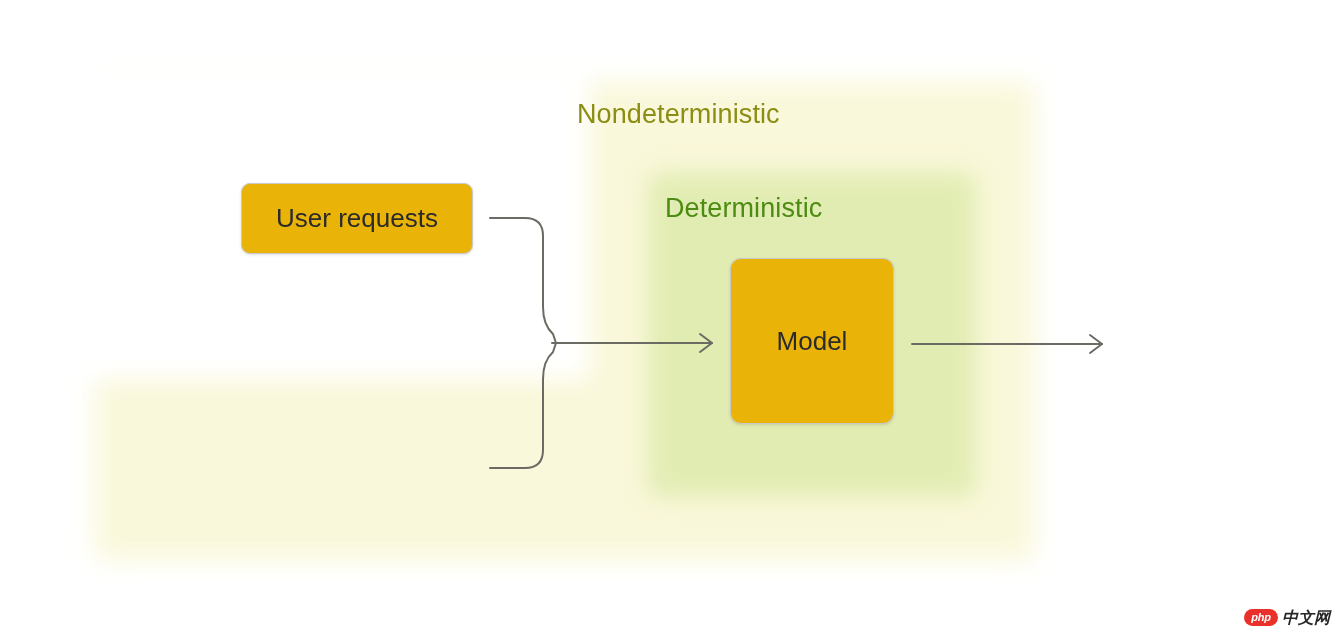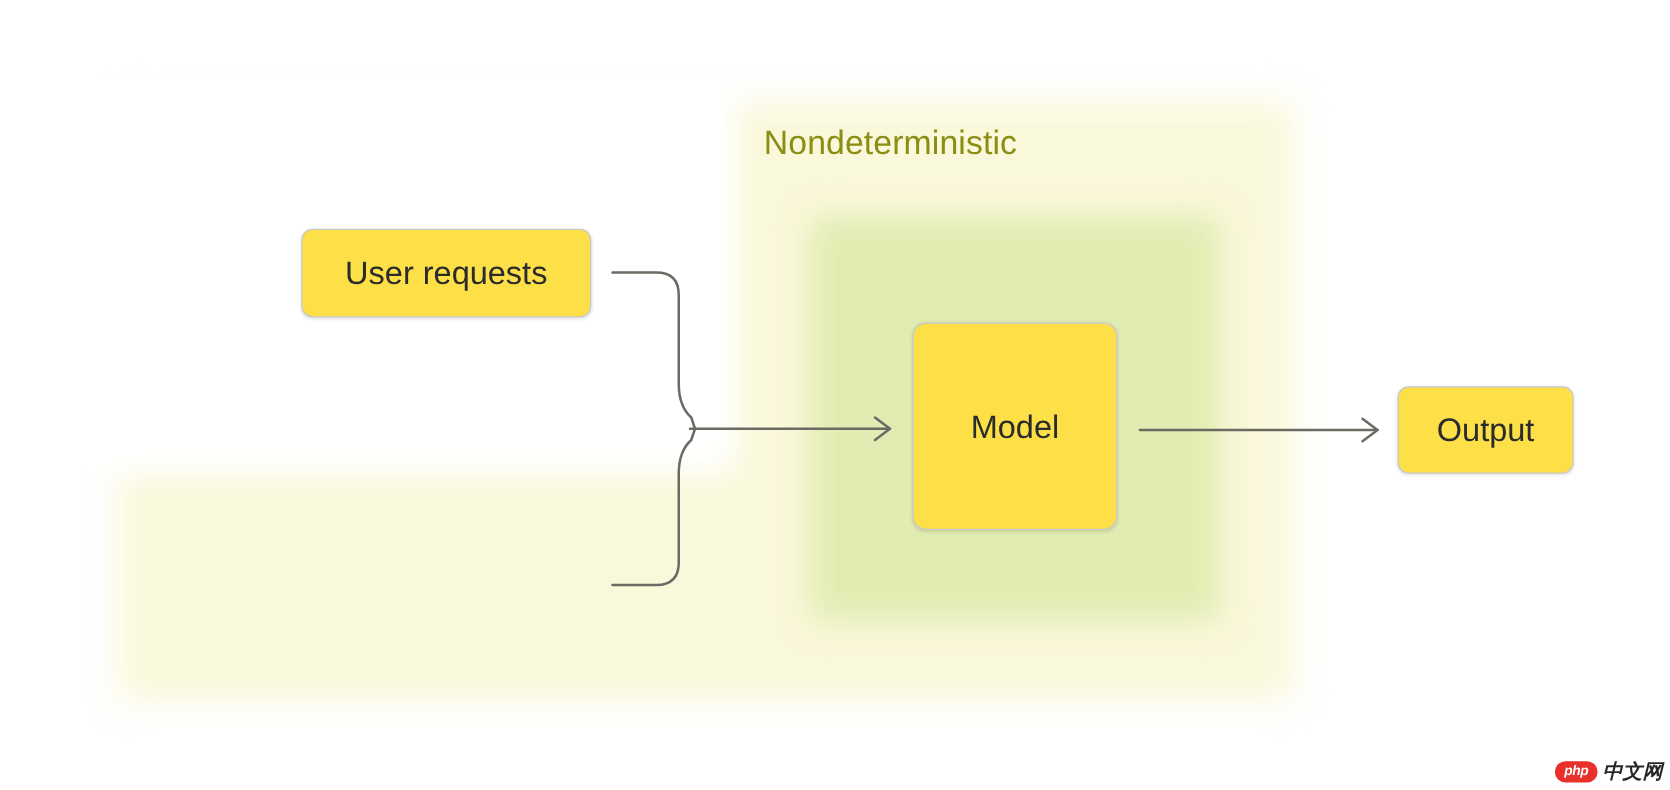--- a/index.html
+++ b/index.html
@@ -53,35 +53,35 @@
 
   
   .region-label {
     position: absolute;
     font-size: 27px;
     line-height: 1;
     letter-spacing: 0.1px;
     white-space: nowrap;
   }
   .label-nondeterministic {
-    left: 611px;
+    left: 577px;
     top: 101px;
     color: #8c8d13;
   }
   .label-deterministic {
     left: 665px;
     top: 195px;
     color: #4d8b12;
   }
 
   
   .node {
     position: absolute;
     box-sizing: border-box;
-    background: #fde047;
+    background: #eab308;
     border: 1px solid #c9c9c9;
     border-radius: 9px;
     box-shadow: 0 1px 3px rgba(0,0,0,0.12);
     display: flex;
     align-items: center;
     justify-content: center;
     color: #2b2b2b;
     font-size: 26px;
     white-space: nowrap;
   }
@@ -173,20 +173,21 @@
 </head>
 <body>
 
 <div id="canvas">
 
   <div class="region region-nondeterministic"></div>
   <div class="region-mask"></div>
   <div class="region region-deterministic"></div>
 
   <div class="region-label label-nondeterministic">Nondeterministic</div>
+  <div class="region-label label-deterministic">Deterministic</div>
 
   <svg id="connectors" viewBox="0 0 1336 632" width="1336" height="632" xmlns="http://www.w3.org/2000/svg">
 
     <path class="conn-path" d="M 490 218
              L 525 218
              Q 543 218 543 236
              L 543 307
              Q 543 325 553 334
              L 556 343"></path>
 
@@ -206,22 +207,19 @@
 
   <div class="node node-user-requests">
     <span>User requests</span>
   </div>
 
 
   <div class="node node-model">
     <span>Model</span>
   </div>
 
-  <div class="node node-output">
-    <span>Output</span>
-  </div>
 
   <div class="watermark">
     <span class="wm-badge">php</span>
     <span class="wm-text">中文网</span>
   </div>
 
 </div>
 
 </body></html>

